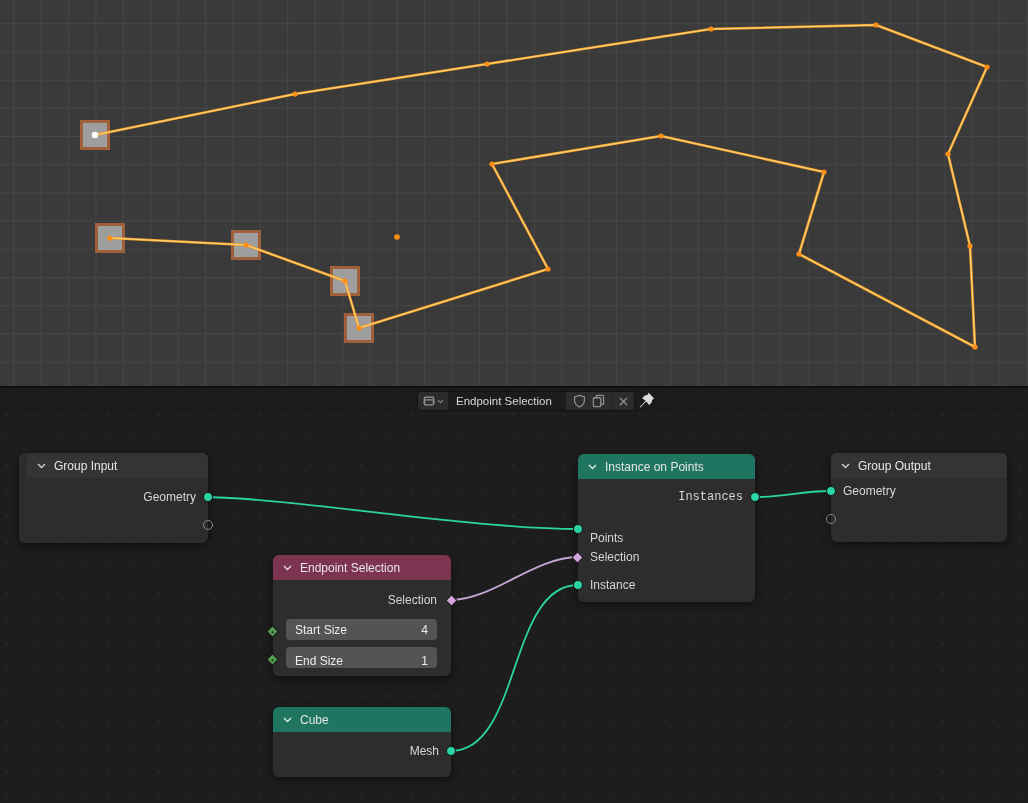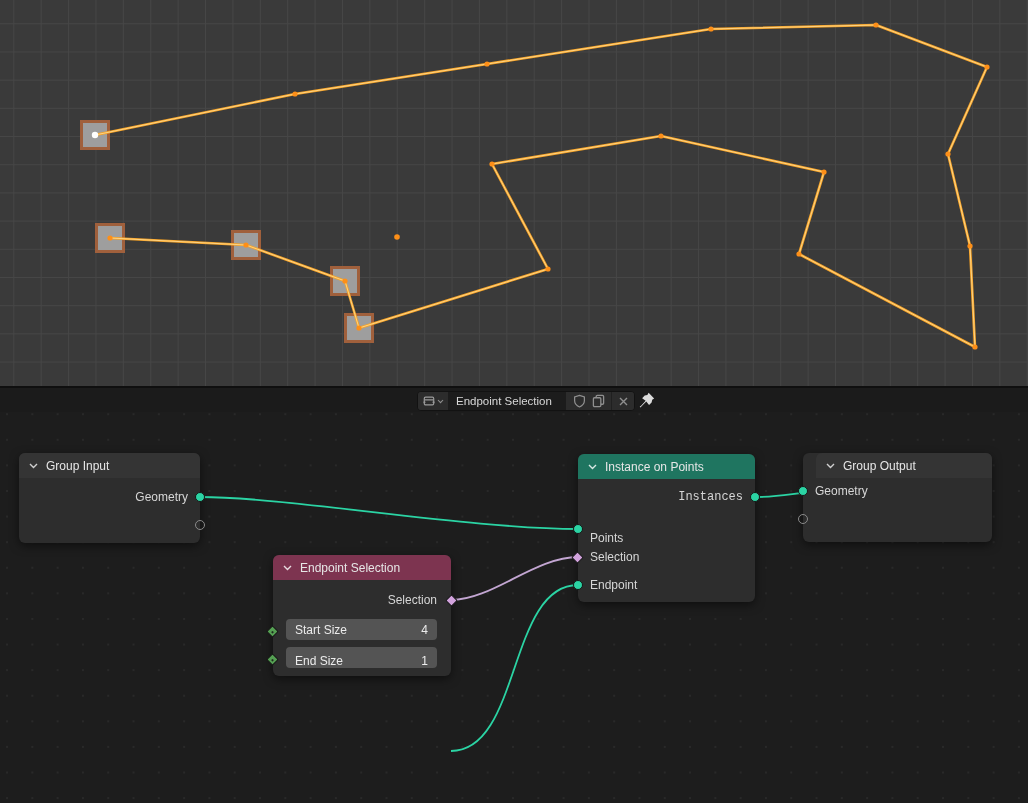--- a/index.html
+++ b/index.html
@@ -130,21 +130,21 @@
 
 <div class="node-editor">
 
   <svg class="links" width="1028" height="391">
     <path d="M200,85 C288,85 470,117 578,117" stroke="#2bd4a4"></path>
     <path d="M451,188 C492,188 535,145 578,145" stroke="#c3a6d2"></path>
     <path d="M451,339 C521,339 508,173 578,173" stroke="#2bd4a4"></path>
     <path d="M755,85 C786,85 799,79 831,79" stroke="#2bd4a4"></path>
   </svg>
 
-  <div class="node" style="left:19px;top:41px;width:181px;height:90px;">
+  <div class="node" style="left:19px;top:41px;width:181px;height:90px;padding-left:8px;">
     <div class="node-header" style="background: rgb(52, 52, 52);">
       <span class="hdr-chevron">
         <svg width="9" height="6" viewBox="0 0 9 6">
             <polyline points="1,1 4.5,4.5 8,1" fill="none" stroke="#d0d0d0" stroke-width="1.4"></polyline>
           </svg>
       </span>
       <span>Group Input</span>
     </div>
     <div class="row out" style="top:36px;">Geometry</div>
     <span class="socket sright" style="top: 39px; background: rgb(43, 212, 164);"></span>
@@ -168,44 +168,56 @@
       <span>4</span>
     </div>
     <div class="nslider" style="top:92px;align-items:flex-end;">
       <span>End Size</span>
       <span>1</span>
     </div>
     <span class="socket sleft diamond fdot" style="top: 71.5px; background: rgb(85, 160, 83);"></span>
     <span class="socket sleft diamond fdot" style="top: 99.5px; background: rgb(85, 160, 83);"></span>
   </div>
 
+  <div class="node" style="left:273px;top:295px;width:178px;height:70px;">
+    <div class="node-header" style="background: rgb(31, 117, 96);">
+      <span class="hdr-chevron">
+        <svg width="9" height="6" viewBox="0 0 9 6">
+            <polyline points="1,1 4.5,4.5 8,1" fill="none" stroke="#d8e8e3" stroke-width="1.4"></polyline>
+          </svg>
+      </span>
+      <span>Cube</span>
+    </div>
+    <div class="row out" style="top:36px;">Mesh</div>
+    <span class="socket sright" style="top: 39px; background: rgb(43, 212, 164);"></span>
+  </div>
 
   <div class="node" style="left:578px;top:42px;width:177px;height:148px;">
     <div class="node-header" style="background: rgb(31, 117, 96);">
       <span class="hdr-chevron">
         <svg width="9" height="6" viewBox="0 0 9 6">
             <polyline points="1,1 4.5,4.5 8,1" fill="none" stroke="#d8e8e3" stroke-width="1.4"></polyline>
           </svg>
       </span>
       <span>Instance on Points</span>
     </div>
     <div class="row out" style="top:35px;font-family:Liberation Mono, monospace;">Instances</div>
     <span class="socket sright" style="top: 38px; background: rgb(43, 212, 164);"></span>
 
     <div class="row in" style="top:67px;margin-top:9px;">Points</div>
     <span class="socket sleft" style="top: 70px; background: rgb(43, 212, 164);"></span>
 
     <div class="row in" style="top:95px;">Selection</div>
     <span class="socket sleft diamond" style="top: 98.5px; background: rgb(210, 163, 221);"></span>
 
-    <div class="row in" style="top:123px;">Endpoint</div>
+    <div class="row in" style="top:123px;">Instance</div>
     <span class="socket sleft" style="top: 126px; background: rgb(43, 212, 164);"></span>
   </div>
 
-  <div class="node" style="left:803px;top:41px;width:176px;height:89px;padding-left:13px;">
+  <div class="node" style="left:831px;top:41px;width:176px;height:89px;">
     <div class="node-header" style="background: rgb(52, 52, 52);">
       <span class="hdr-chevron">
         <svg width="9" height="6" viewBox="0 0 9 6">
             <polyline points="1,1 4.5,4.5 8,1" fill="none" stroke="#d0d0d0" stroke-width="1.4"></polyline>
           </svg>
       </span>
       <span>Group Output</span>
     </div>
     <div class="row in" style="top:30px;">Geometry</div>
     <span class="socket sleft" style="top: 33px; background: rgb(43, 212, 164);"></span>

